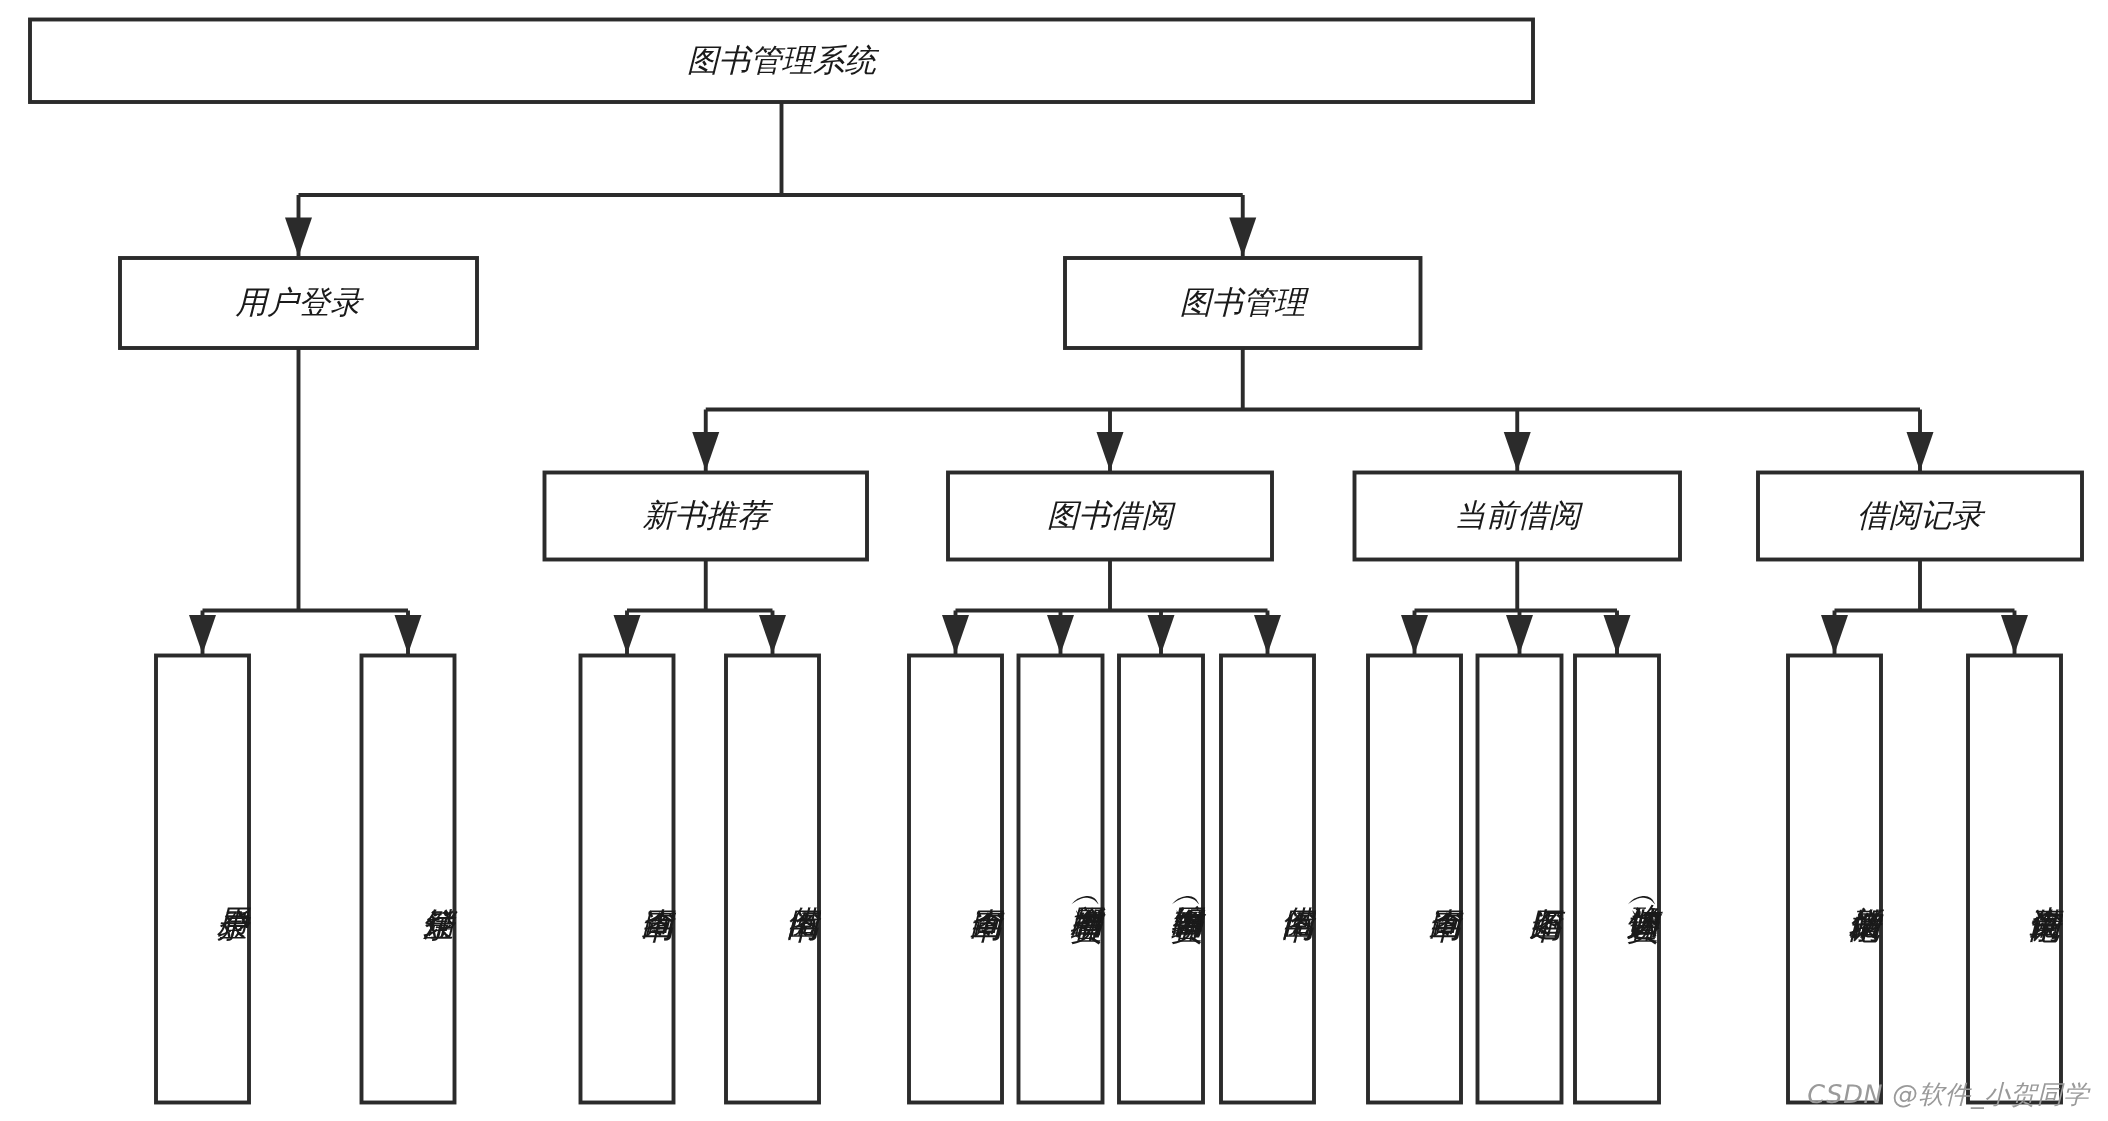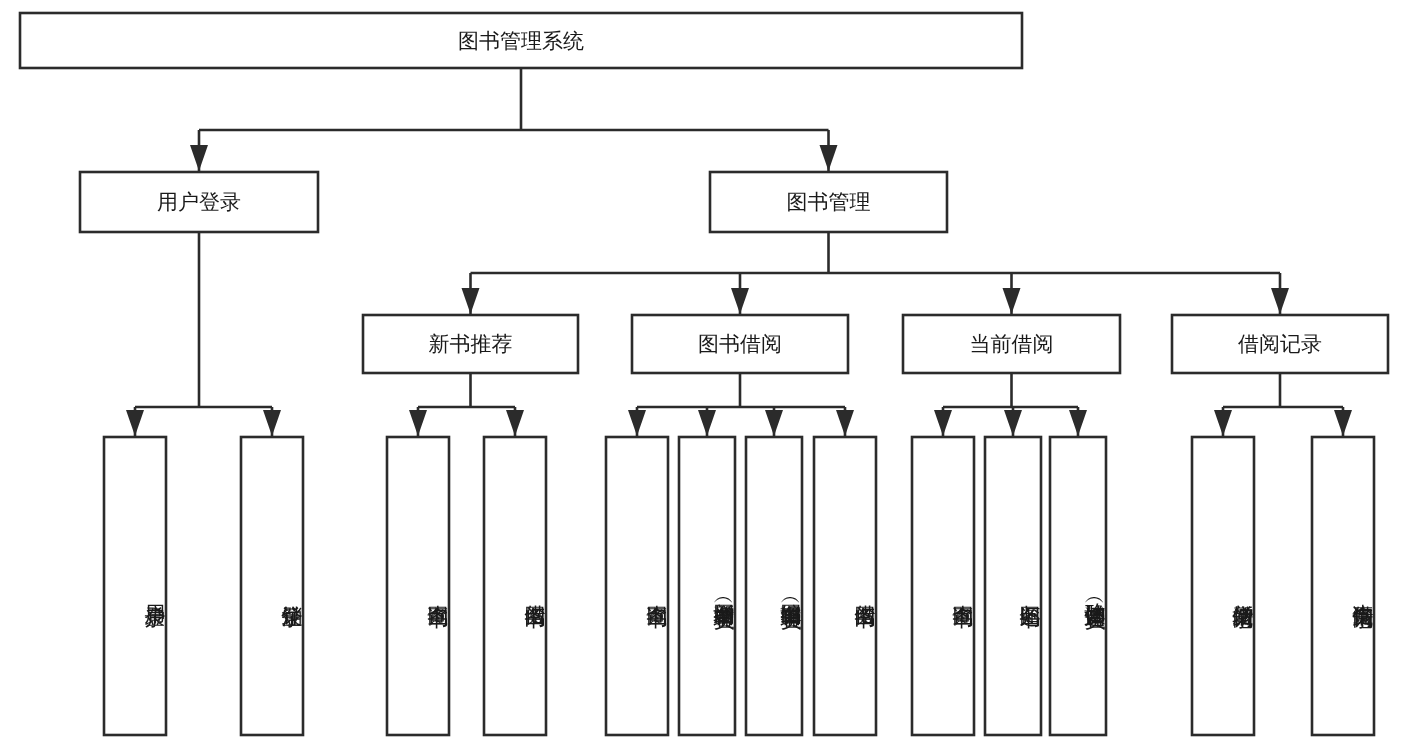--- a/index.html
+++ b/index.html
@@ -11,20 +11,21 @@
     width: 1405px;
     height: 747px;
     font-family: "DejaVu Sans", "Liberation Sans", sans-serif;
     overflow: hidden;
   }
   #diagram-root {
     position: relative;
     width: 1405px;
     height: 747px;
     background: #ffffff;
+    font-style: italic;
   }
   svg#flowchart {
     position: absolute;
     top: 0;
     left: 0;
     width: 1405px;
     height: 747px;
     display: block;
   }
   .node-box {
@@ -174,13 +175,14 @@
       <div class="node-label-v" style="left: 606px; top: 451px; width: 62px; height: 278px;">查询图书</div>
       <div class="node-label-v" style="left: 679px; top: 451px; width: 56px; height: 278px;">新增图书（管理员）</div>
       <div class="node-label-v" style="left: 746px; top: 451px; width: 56px; height: 278px;">编辑图书（管理员）</div>
       <div class="node-label-v" style="left: 814px; top: 451px; width: 62px; height: 278px;">借阅图书</div>
       <div class="node-label-v" style="left: 912px; top: 451px; width: 62px; height: 278px;">查询图书</div>
       <div class="node-label-v" style="left: 985px; top: 451px; width: 56px; height: 278px;">归还图书</div>
       <div class="node-label-v" style="left: 1050px; top: 451px; width: 56px; height: 278px;">确认归还（管理员）</div>
       <div class="node-label-v" style="left: 1192px; top: 451px; width: 62px; height: 278px;">新增借阅记录</div>
       <div class="node-label-v" style="left: 1312px; top: 451px; width: 62px; height: 278px;">查询借阅记录</div>
     </div>
+  <div class="watermark">CSDN @软件_小贺同学</div>
 </div>
 
 </body></html>

